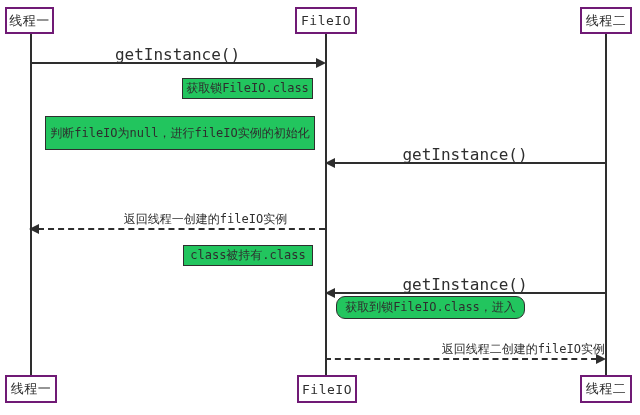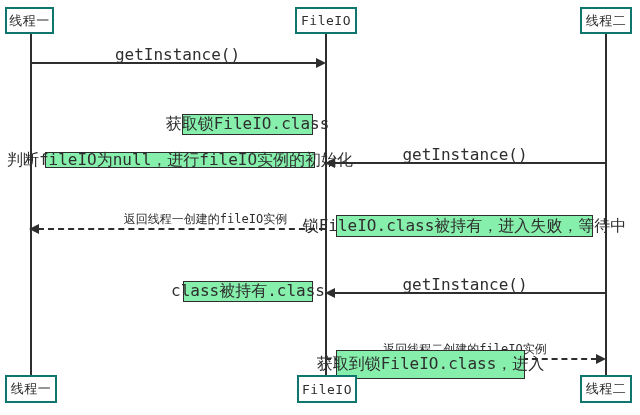--- a/index.html
+++ b/index.html
@@ -12,21 +12,21 @@
     width: 640px;
     height: 415px;
     background: #ffffff;
     font-family: "DejaVu Sans Mono", "Liberation Mono", monospace;
     color: #2e2e2e;
     overflow: hidden;
   }
   .actor-box {
     position: absolute;
     box-sizing: border-box;
-    border: 2px solid #0f766e;
+    border: 2px solid #701a75;
     background: #ffffff;
     display: flex;
     align-items: center;
     justify-content: center;
     font-size: 13px;
     letter-spacing: 0.5px;
     z-index: 3;
   }
   .lifeline {
     position: absolute;
@@ -57,28 +57,27 @@
     position: absolute;
     text-align: center;
     font-size: 16px;
     white-space: nowrap;
     z-index: 2;
   }
   .note-box {
     position: absolute;
     box-sizing: border-box;
     border: 1.5px solid #2e2e2e;
-    background: #86efac;
+    background: #22c55e;
     display: flex;
     align-items: center;
     justify-content: center;
-    font-size: 16px;
+    font-size: 12px;
     white-space: nowrap;
     z-index: 3;
-    margin-top: 36px;
   }
 </style>
 </head>
 <body>
 
 <div class="canvas">
 
   <div class="lifeline" style="left:30px; top:33px; height:342px;"></div>
   <div class="lifeline" style="left:325px; top:33px; height:342px;"></div>
   <div class="lifeline" style="left:605px; top:33px; height:342px;"></div>
@@ -86,41 +85,40 @@
   <div class="actor-box" style="left:5px; top:7px; width:49px; height:27px;">线程一</div>
   <div class="actor-box" style="left:295px; top:7px; width:62px; height:27px;">FileIO</div>
   <div class="actor-box" style="left:580px; top:7px; width:52px; height:27px;">线程二</div>
 
   <div class="msg-label" style="left:30px; top:45px; width:295px;">getInstance()</div>
   <div class="msg-line" style="left:30px; top:62px; width:287px;"></div>
   <div class="arrowhead right" style="left:316px; top:58px;"></div>
 
   <div class="note-box" style="left:182px; top:78px; width:131px; height:21px;">获取锁FileIO.class</div>
 
-  <div class="note-box" style="left:45px; top:116px; width:270px; height:16px;">判断fileIO为null，进行fileIO实例的初始化</div>
+  <div class="note-box" style="left:45px; top:116px; width:270px; height:34px;">判断fileIO为null，进行fileIO实例的初始化</div>
 
   <div class="msg-label" style="left:325px; top:145px; width:280px;">getInstance()</div>
   <div class="msg-line" style="left:333px; top:162px; width:272px;"></div>
   <div class="arrowhead left" style="left:325px; top:158px;"></div>
 
-  <div class="note-box" style="left:336px; top:179px; width:257px; height:22px;">锁FileIO.class被持有，进入失败，等待中</div>
 
   <div class="msg-label" style="left:30px; top:211px; width:295px; font-size:12px;padding-left:28px;">返回线程一创建的fileIO实例</div>
   <div class="msg-line dashed" style="left:38px; top:228px; width:287px;"></div>
   <div class="arrowhead left" style="left:29px; top:224px;"></div>
 
   <div class="note-box" style="left:183px; top:245px; width:130px; height:21px;">class被持有.class</div>
 
   <div class="msg-label" style="left:325px; top:275px; width:280px;">getInstance()</div>
   <div class="msg-line" style="left:333px; top:292px; width:272px;"></div>
   <div class="arrowhead left" style="left:325px; top:288px;"></div>
 
-  <div class="note-box" style="left:336px; top:314px; width:189px; height:29px;">获取到锁FileIO.class，进入</div>
+  <div class="note-box" style="left:336px; top:296px; width:189px; height:23px;border-radius:9px;">获取到锁FileIO.class，进入</div>
 
-  <div class="msg-label" style="left:325px; top:341px; width:280px; font-size:12px;">返回线程二创建的fileIO实例</div>
+  <div class="msg-label" style="left:325px; top:341px; width:280px; font-size:12px;text-align:right;">返回线程二创建的fileIO实例</div>
   <div class="msg-line dashed" style="left:325px; top:358px; width:272px;"></div>
   <div class="arrowhead right" style="left:596px; top:354px;"></div>
 
   <div class="actor-box" style="left:5px; top:375px; width:52px; height:28px;">线程一</div>
   <div class="actor-box" style="left:297px; top:375px; width:60px; height:28px;">FileIO</div>
   <div class="actor-box" style="left:580px; top:375px; width:52px; height:28px;">线程二</div>
 
 </div>
 
 </body></html>

